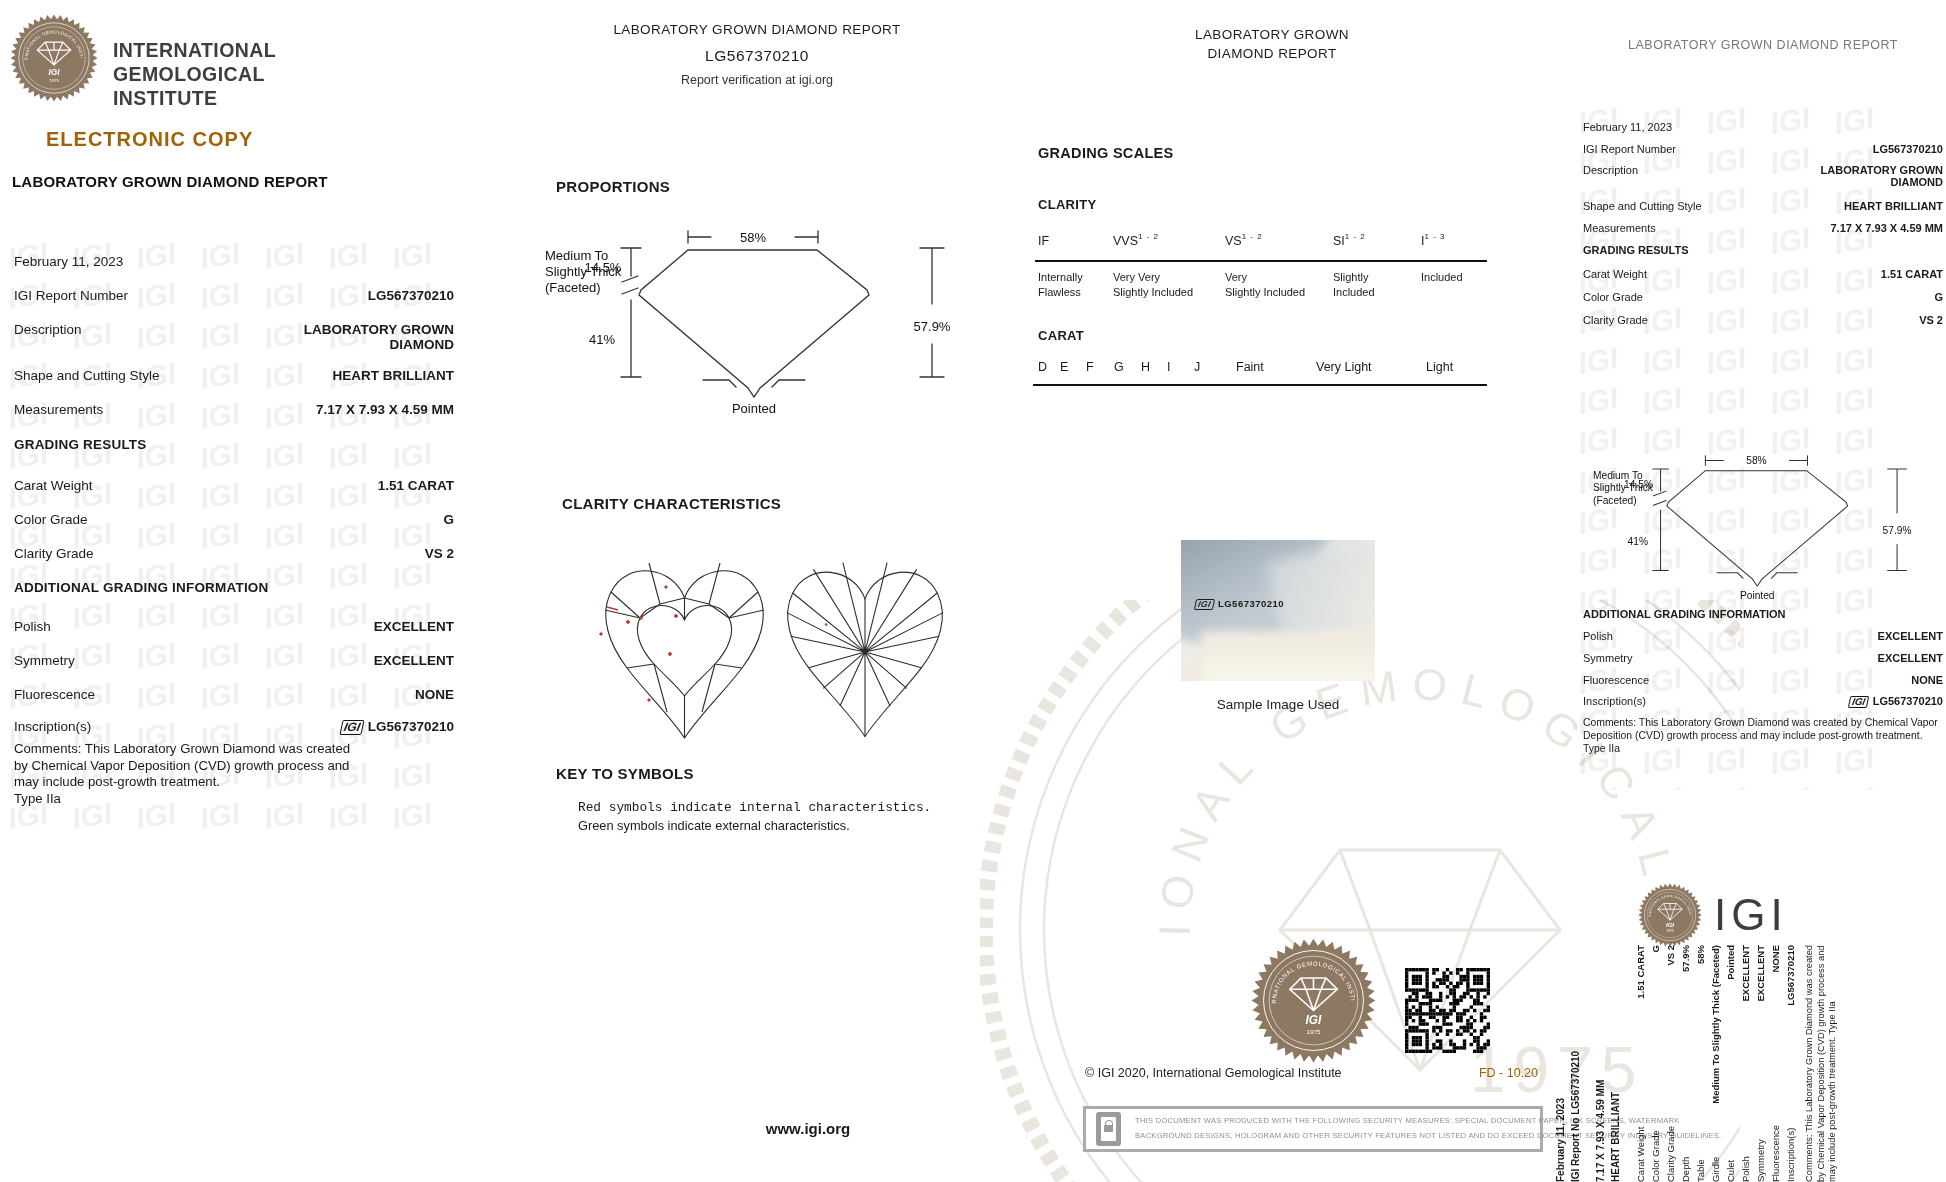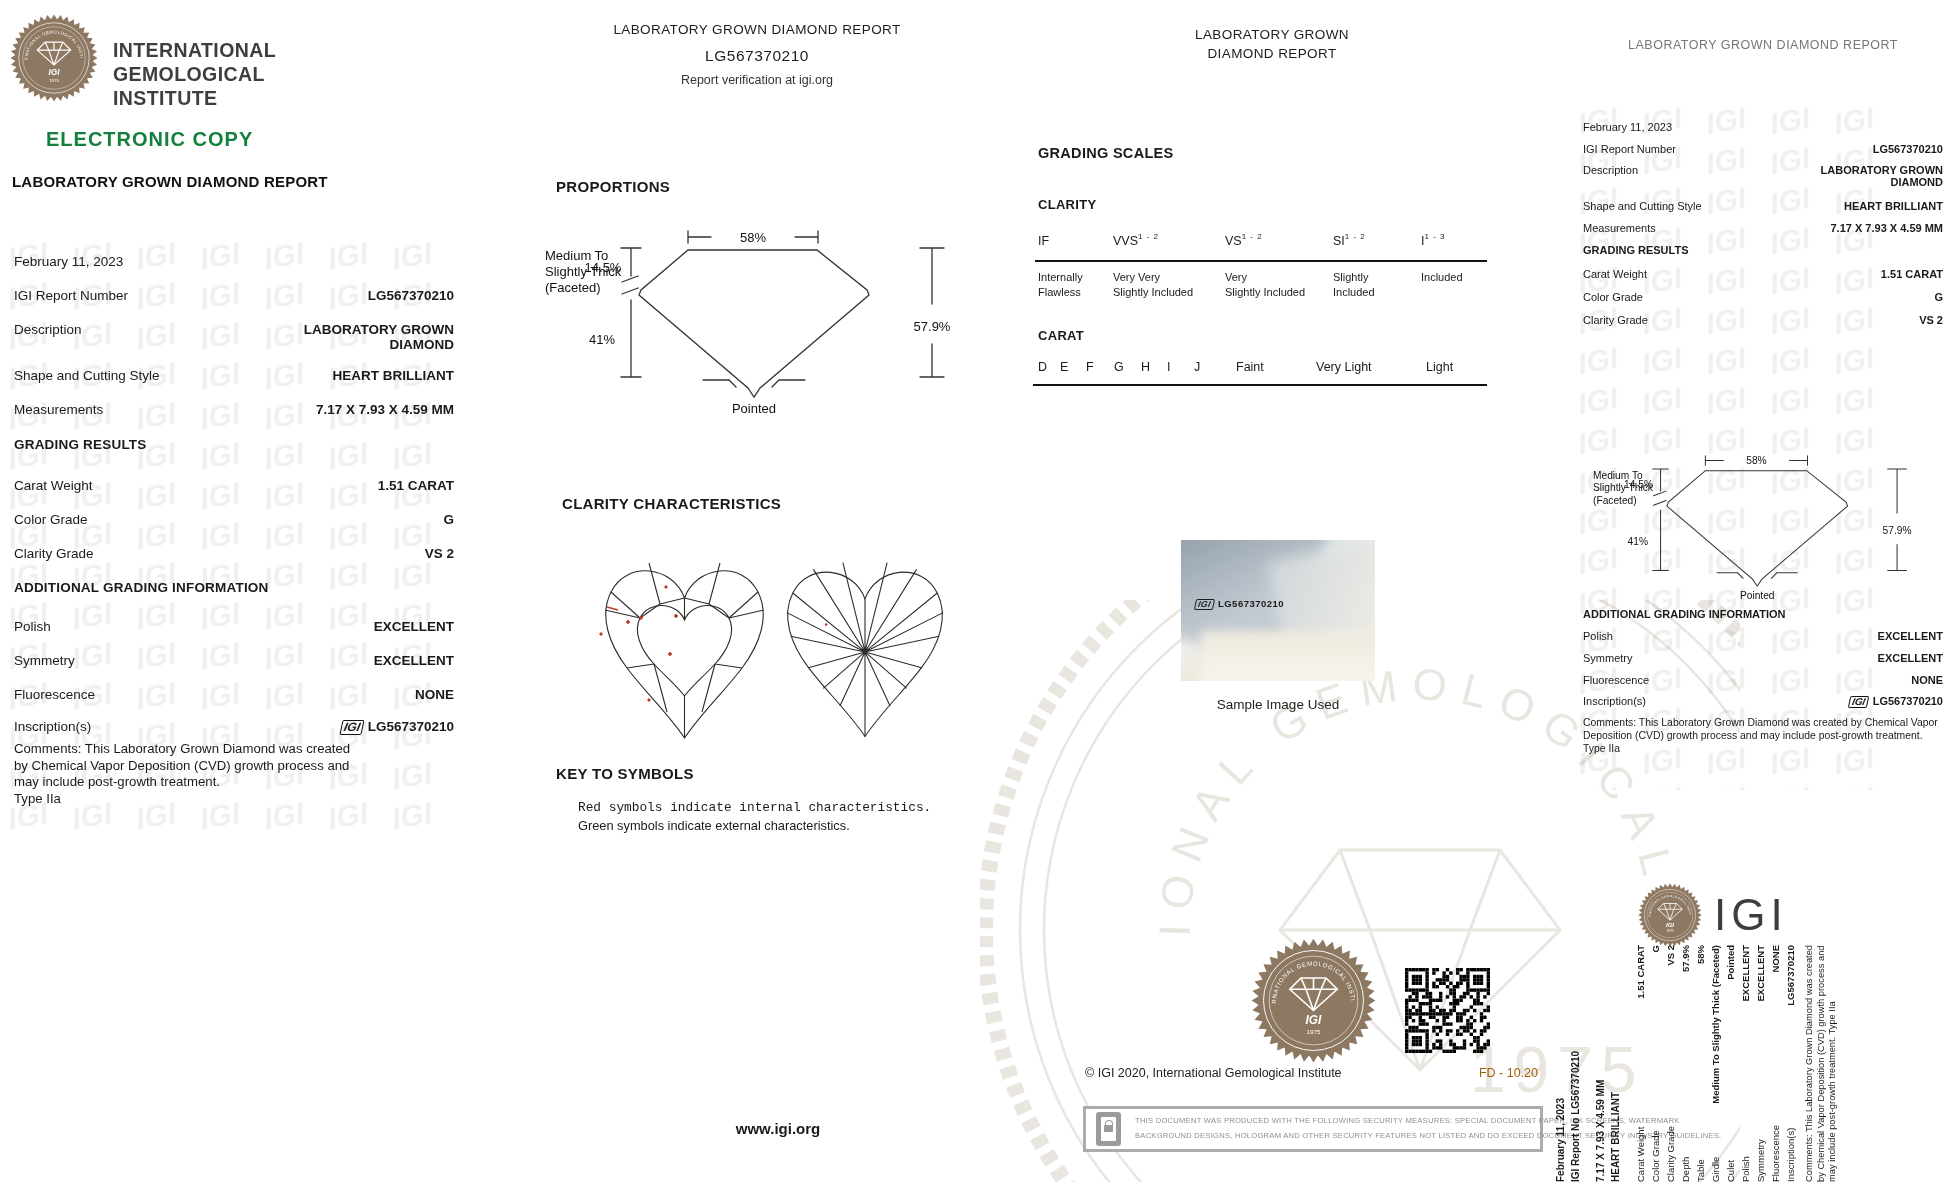--- a/index.html
+++ b/index.html
@@ -9,21 +9,21 @@
   .ctr{text-align:center;}
   .z2{z-index:2;}
 
   
   .wm-tiles{display:flex;flex-wrap:wrap;overflow:hidden;gap:0 14px;z-index:0;align-content:flex-start;}
   .wm-tiles span{font-style:italic;font-weight:bold;font-size:30px;line-height:40px;
     color:rgba(122,110,96,0.10);transform:rotate(-10deg);width:50px;display:inline-block;}
 
   
   .brand-name{font-size:19.5px;font-weight:bold;color:#3e3e3e;line-height:1.22;letter-spacing:.4px;}
-  .ecopy{font-size:20px;font-weight:bold;color:#15803d;letter-spacing:1px;}
+  .ecopy{font-size:20px;font-weight:bold;color:#a16207;letter-spacing:1px;}
   .lp-title{font-size:15px;font-weight:bold;color:#111;letter-spacing:.2px;}
   .lp-row{position:absolute;left:14px;width:440px;font-size:13.5px;display:flex;justify-content:space-between;z-index:1;}
   .lp-row .val{font-weight:bold;text-align:right;}
   .lp-head{position:absolute;left:14px;font-size:13.5px;font-weight:bold;letter-spacing:.2px;z-index:1;}
   .lp-comments{position:absolute;left:14px;width:352px;font-size:13.2px;line-height:16.5px;z-index:1;}
 
   
   .mid-title{font-size:13.5px;letter-spacing:.4px;color:#1d1d1d;}
   .mid-number{font-size:15.5px;letter-spacing:.5px;color:#1d1d1d;}
   .mid-verif{font-size:12.5px;color:#333;}
@@ -346,21 +346,21 @@
 <div class="abs" id="heart2" style="left:779px;top:553px;width:172px;height:192px;"><svg viewBox="0 0 175 190" width="100%" height="100%">
    <path d="M87.5,44 C76,12 30,6 14,38 C2,62 12,90 30,114 C48,138 70,158 87.5,184 C105,158 127,138 145,114 C163,90 173,62 161,38 C145,6 99,12 87.5,44 Z" stroke="#2b2b2b" stroke-width="1.1" fill="none"></path>
    <path d="M87.5,98 L14,38 M87.5,98 L8,58 M87.5,98 L12,82 M87.5,98 L30,114 M87.5,98 L45,135 M87.5,98 L62,153 M87.5,98 L87.5,184 M87.5,98 L113,153 M87.5,98 L130,135 M87.5,98 L145,114 M87.5,98 L163,82 M87.5,98 L167,58 M87.5,98 L161,38 M87.5,98 L140,14 M87.5,98 L110,7 M87.5,98 L87.5,44 M87.5,98 L65,7 M87.5,98 L35,14 " stroke="#2b2b2b" stroke-width="1.1" fill="none"></path>
    <circle cx="48" cy="70" r="1.3" fill="#c0392b"></circle>
   </svg></div>
 
 <div class="abs sec-head" style="left:556px;top:765px;">KEY TO SYMBOLS</div>
 <div class="abs key-line" style="left:578px;top:800px;font-family:Liberation Mono, monospace;">Red symbols indicate internal characteristics.</div>
 <div class="abs key-line" style="left:578px;top:818px;">Green symbols indicate external characteristics.</div>
 
-<div class="abs website ctr" style="left:678px;top:1120px;width:200px;">www.igi.org</div>
+<div class="abs website ctr" style="left:708px;top:1120px;width:200px;">www.igi.org</div>
 
 <div class="abs ctr mid-title" style="left:1122px;top:26px;width:300px;line-height:1.4;">
   <div>LABORATORY GROWN</div>
   <div>DIAMOND REPORT</div>
 </div>
 
 <div class="abs gs-head" style="left:1038px;top:145px;">GRADING SCALES</div>
 <div class="abs gs-head" style="left:1038px;top:197px;font-size:13px;">CLARITY</div>
 <div class="abs" id="clarity-scale" style="left:1038px;top:232px;width:452px;height:70px;">
   <div class="scale-line" style="left:-3px;top:28px;width:452px;"></div>

